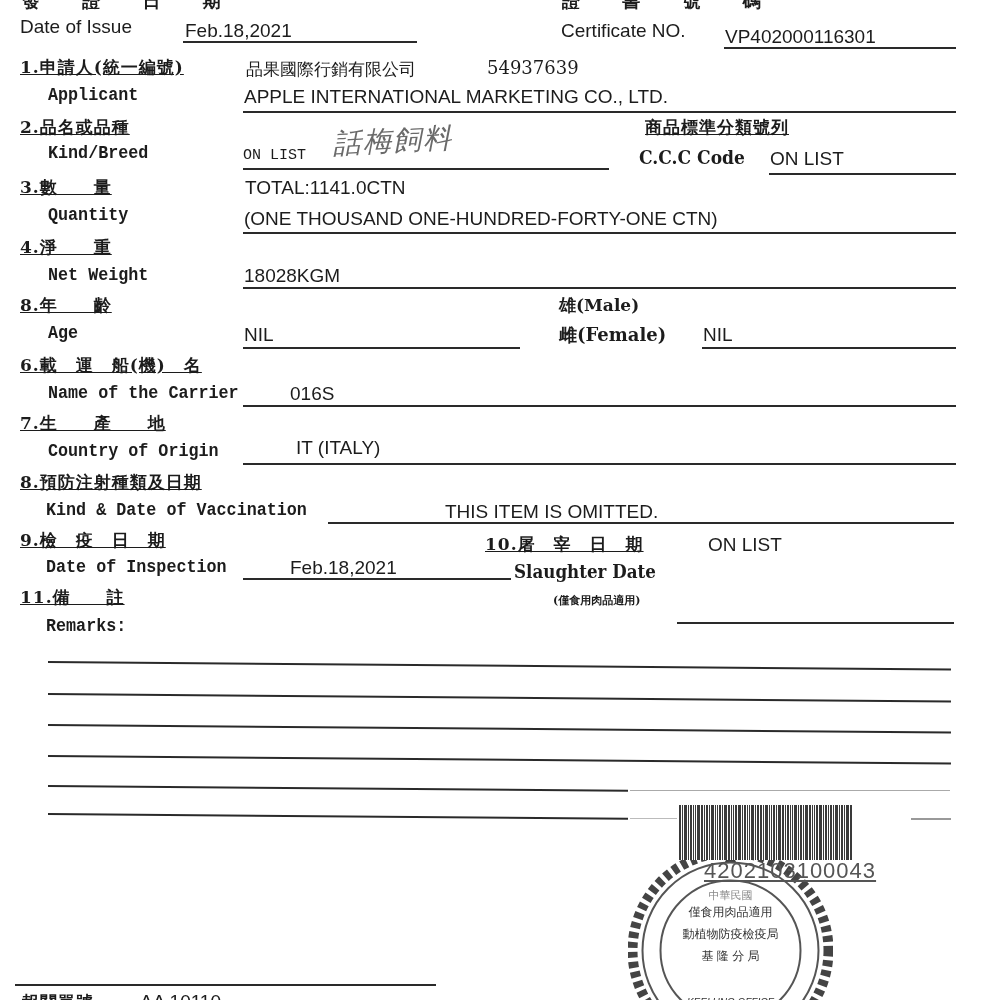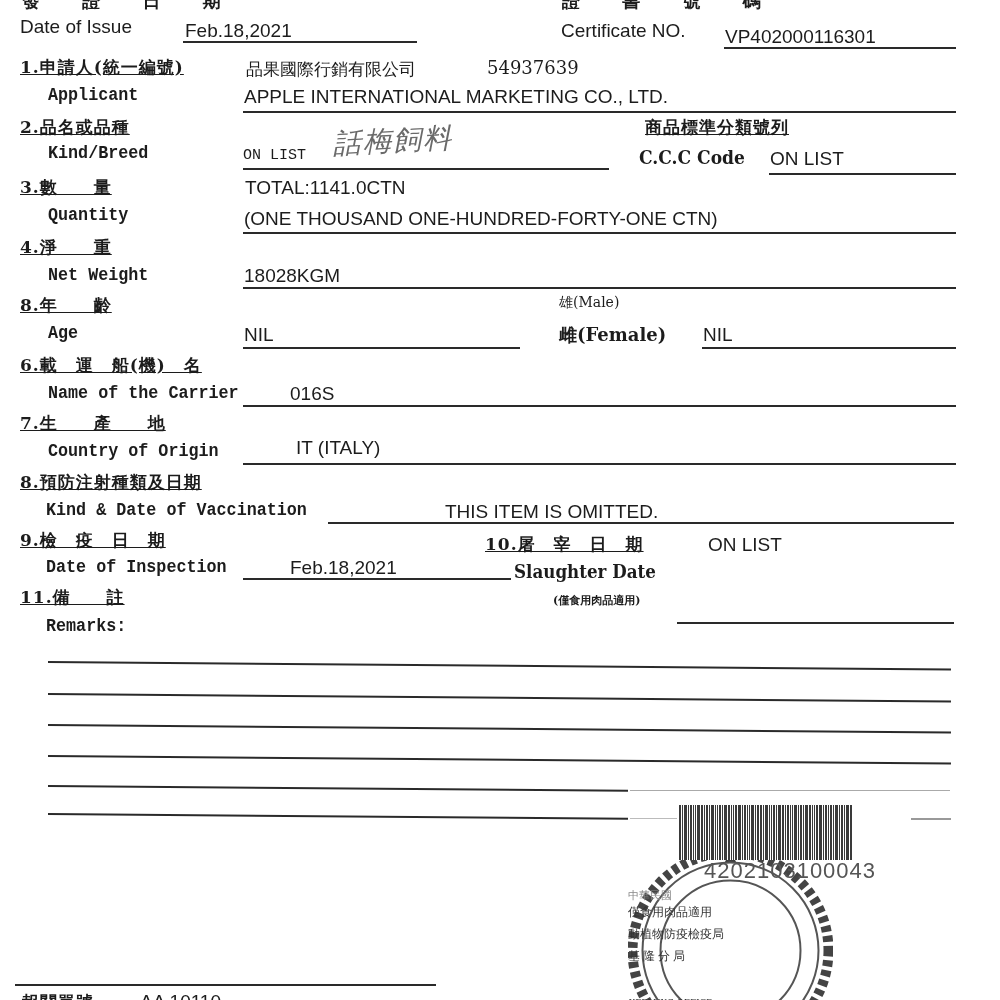--- a/index.html
+++ b/index.html
@@ -17,21 +17,21 @@
   .value { font-size: 19px; font-family: "Liberation Sans", "DejaVu Sans", sans-serif; }
   .line { position: absolute; height: 2px; background: #2a2a2a; }
   .cut-top { font-size: 18px; font-weight: bold; top: -11px; letter-spacing: 18px; }
   .hand { font-family: "DejaVu Serif", serif; color: #6a6a6a; font-size: 28px; font-style: italic; transform: rotate(-3deg); letter-spacing: 2px; }
   .barcode { position: absolute; display: flex; align-items: stretch; }
   .barcode span { display: block; background: #3a3a3a; margin-right: 1px; }
   .stamp {
     position: absolute; left: 628px; top: 848px; width: 205px; height: 205px;
     border-radius: 50%;
   }
-  .stamp-inner-text { position: absolute; width: 100%; text-align: left; font-family: Liberation Serif, serif; color: #333; }
+  .stamp-inner-text { position: absolute; width: 100%; text-align: center; font-family: Liberation Sans, sans-serif; color: #333; }
 </style>
 </head>
 <body>
 
 <div class="abs cut-top serif" style="left:22px;">發 證 日 期</div>
 <div class="abs cut-top serif" style="left:562px;">證 書 號 碼</div>
 
 <div class="abs sans" style="left:20px; top:16px; font-size:19px;">Date of Issue</div>
 <div class="abs value" style="left:185px; top:20px;">Feb.18,2021</div>
 <div class="line" style="left:183px; top:41px; width:234px;"></div>
@@ -65,21 +65,21 @@
 
 <div class="abs label-zh" style="left:20px; top:236px;">4.淨　　重</div>
 <div class="abs label-en" style="left:48px; top:264px;">Net Weight</div>
 <div class="abs value" style="left:244px; top:265px;">18028KGM</div>
 <div class="line" style="left:243px; top:287px; width:713px;"></div>
 
 <div class="abs label-zh" style="left:20px; top:294px;">8.年　　齡</div>
 <div class="abs label-en" style="left:48px; top:322px;">Age</div>
 <div class="abs value" style="left:244px; top:324px;">NIL</div>
 <div class="line" style="left:243px; top:347px; width:277px;"></div>
-<div class="abs serif" style="left:559px; top:294px; font-size:14px; font-weight:normal;">雄(Male)</div>
+<div class="abs serif" style="left:559px; top:294px; font-size:17px; font-weight:bold;">雄(Male)</div>
 <div class="abs serif" style="left:559px; top:323px; font-size:18px; font-weight:bold;">雌(Female)</div>
 <div class="abs value" style="left:703px; top:324px;">NIL</div>
 <div class="line" style="left:702px; top:347px; width:254px;"></div>
 
 <div class="abs label-zh" style="left:20px; top:354px;">6.載　運　船(機)　名</div>
 <div class="abs label-en" style="left:48px; top:382px;">Name of the Carrier</div>
 <div class="abs value" style="left:290px; top:383px;">016S</div>
 <div class="line" style="left:243px; top:405px; width:713px;"></div>
 
 <div class="abs label-zh" style="left:20px; top:412px;">7.生　　產　　地</div>
@@ -191,17 +191,17 @@
     <span style="width:1px"></span>
     <span style="width:2px"></span>
     <span style="width:1px"></span>
     <span style="width:3px"></span>
     <span style="width:1px"></span>
     <span style="width:2px"></span>
     <span style="width:1px"></span>
     <span style="width:3px"></span>
     <span style="width:2px"></span>
 </div>
-<div class="abs sans" style="left:704px; top:858px; font-size:22px; color:#555; letter-spacing:1px;">4202103100043</div>
+<div class="abs sans" style="left:704px; top:858px; font-size:22px; color:#555; letter-spacing:1px;text-decoration:underline;">4202103100043</div>
 
 <div class="line" style="left:15px; top:984px; width:421px;"></div>
 <div class="abs label-zh" style="left:22px; top:991px;">報關單號</div>
 <div class="abs value" style="left:140px; top:991px;">AA 10110…</div>
 
 </body></html>

